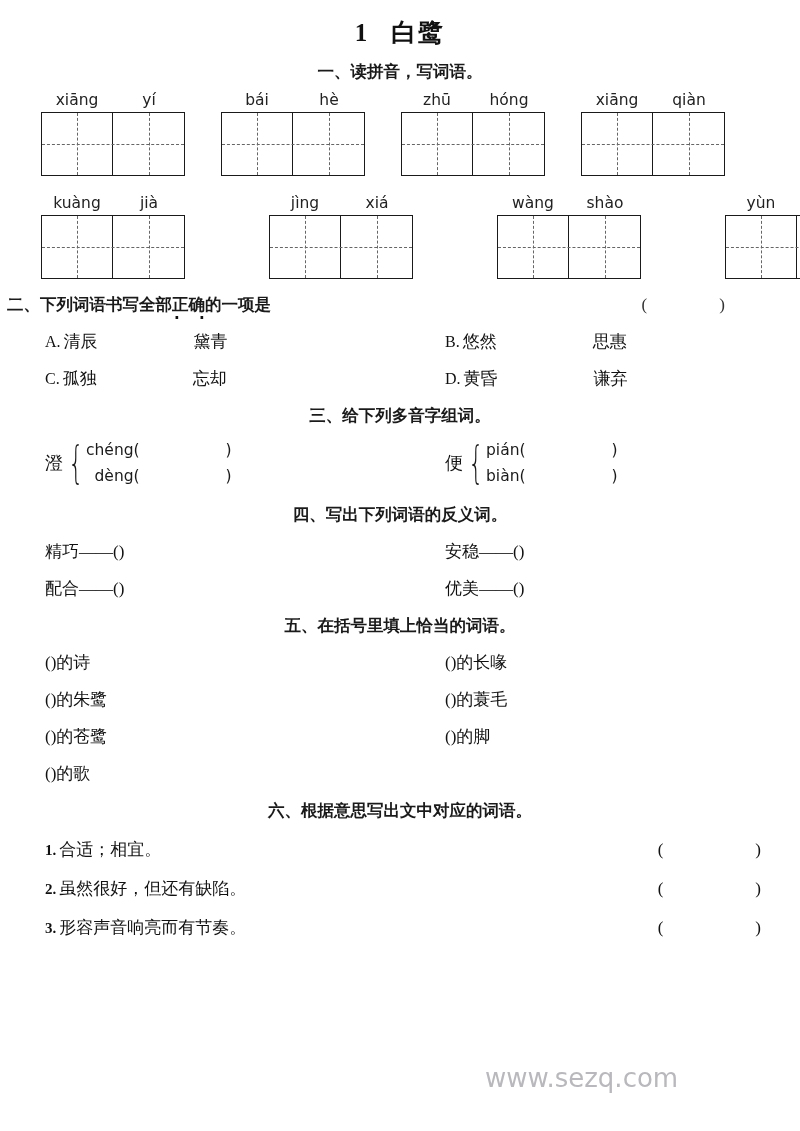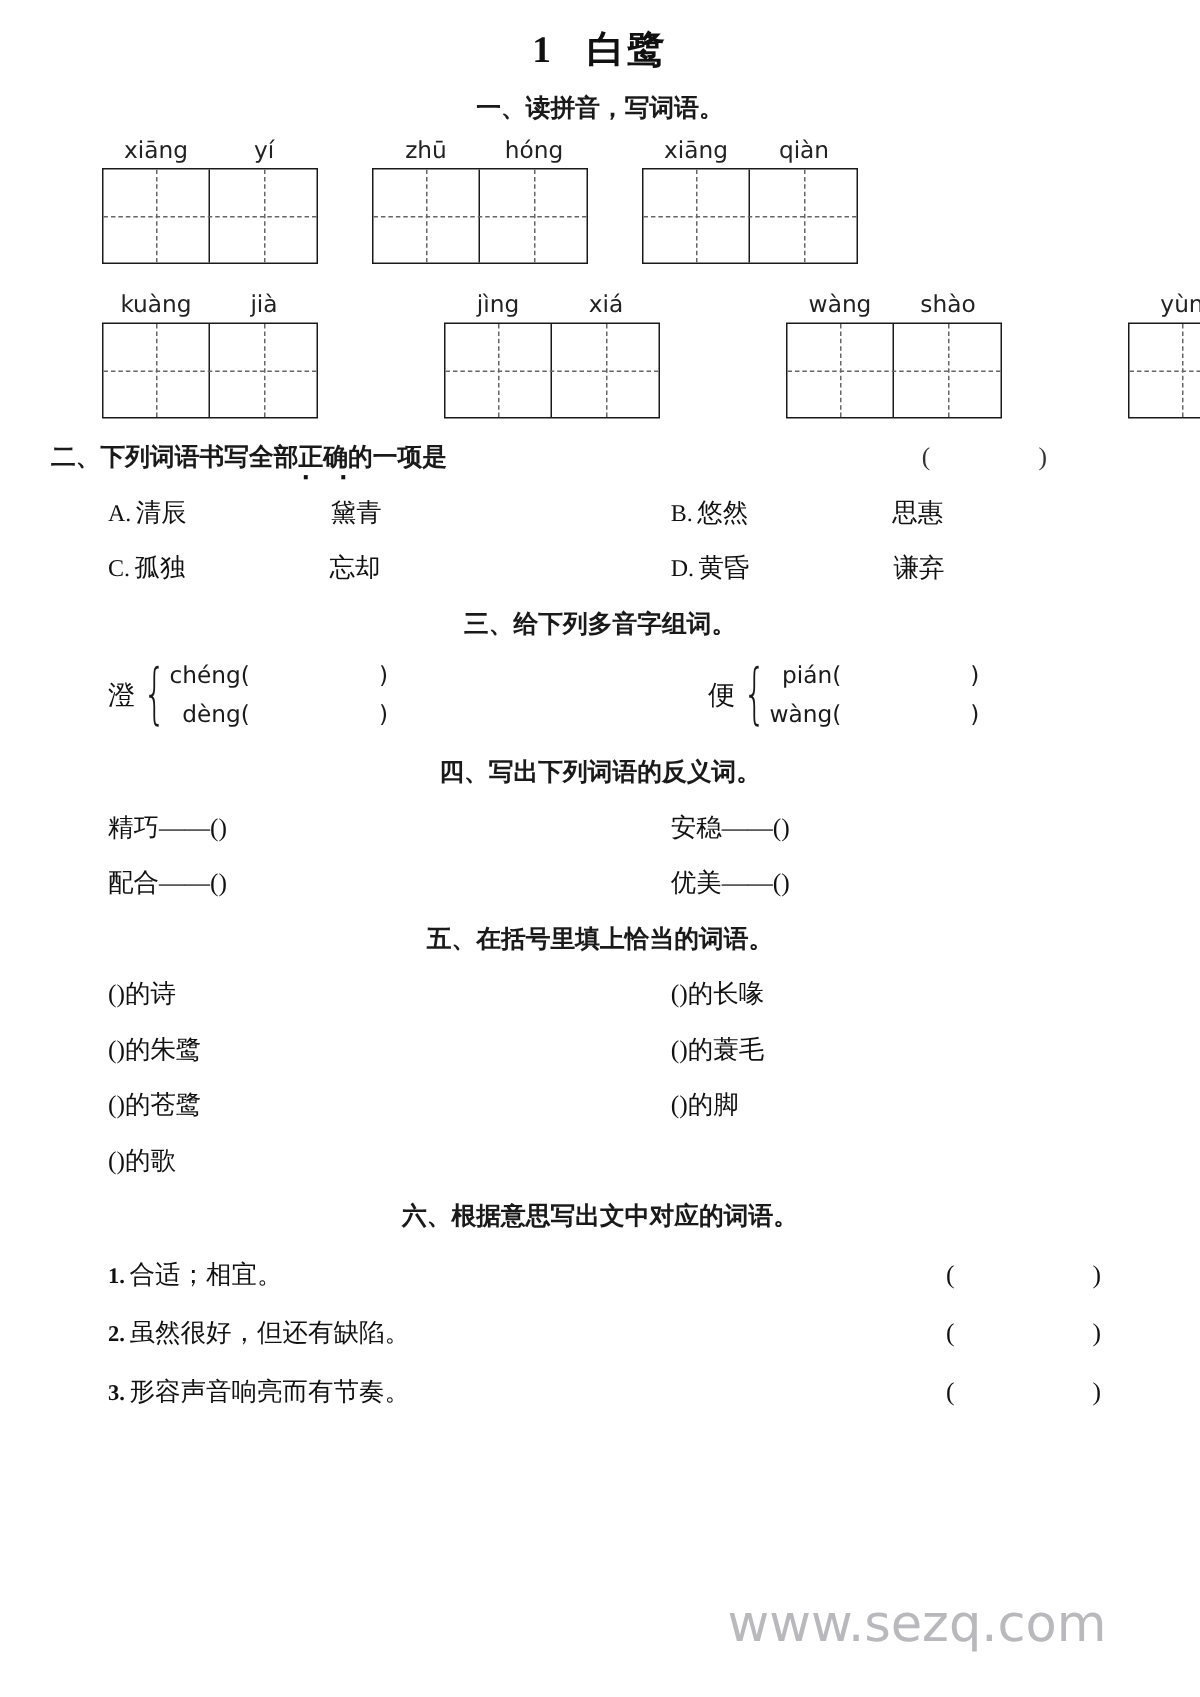--- a/index.html
+++ b/index.html
@@ -13,21 +13,21 @@
     font-family: "Liberation Serif", "DejaVu Serif", serif;
     color: #111111;
     position: relative;
     overflow: hidden;
   }
   .page {
     position: relative;
     width: 800px;
     height: 1131px;
     box-sizing: border-box;
-    padding: 0 34px;
+    padding: 0 7px;
   }
 
   
   .title {
     text-align: center;
     font-size: 25px;
     font-weight: bold;
     letter-spacing: 2px;
     padding-top: 16px;
     padding-bottom: 12px;
@@ -215,21 +215,21 @@
   }
   .mean-paren .gap { display: inline-block; width: 92px; }
   .s-sec { margin-top: 15px; }
 
   
   .watermark {
     position: absolute;
     left: 485px;
     top: 1063px;
     font-family: "DejaVu Sans", "Liberation Sans", sans-serif;
-    font-size: 34px;
+    font-size: 26px;
     color: #b9b9bd;
     letter-spacing: 0px;
     user-select: none;
     white-space: nowrap;
   }
 </style>
 </head>
 <body>
 
 <div class="page">
@@ -240,20 +240,30 @@
 
   <div class="sec-head">
     <span class="htext">一、读拼音，写词语。</span>
   </div>
 
   <div class="grid-row">
     <div class="grid-group">
       <div class="pinyin-line">
         <span>xiāng</span>
         <span>yí</span>
+      </div>
+      <div class="tian">
+        <div class="cell"></div>
+        <div class="cell"></div>
+      </div>
+    </div>
+    <div class="grid-group">
+      <div class="pinyin-line">
+        <span>bái</span>
+        <span>hè</span>
       </div>
       <div class="tian">
         <div class="cell"></div>
         <div class="cell"></div>
       </div>
     </div>
     <div class="grid-group">
       <div class="pinyin-line">
         <span>zhū</span>
         <span>hóng</span>
@@ -363,21 +373,21 @@
       <span class="poly-lines">
         <span class="poly-line"><span>chéng(</span><span class="paren-gap"></span>)</span>
         <span class="poly-line"><span>dèng(</span><span class="paren-gap"></span>)</span>
       </span>
     </div>
     <div class="poly-block">
       <span class="poly-char">便</span>
       <span class="brace">{</span>
       <span class="poly-lines">
         <span class="poly-line"><span>pián(</span><span class="paren-gap"></span>)</span>
-        <span class="poly-line"><span>wàng(</span><span class="paren-gap"></span>)</span>
+        <span class="poly-line"><span>biàn(</span><span class="paren-gap"></span>)</span>
       </span>
     </div>
   </div>
 
   <div class="sec-head s-sec">
     <span class="htext">四、写出下列词语的反义词。</span>
   </div>
 
   <div class="row2">
     <div class="colL">

